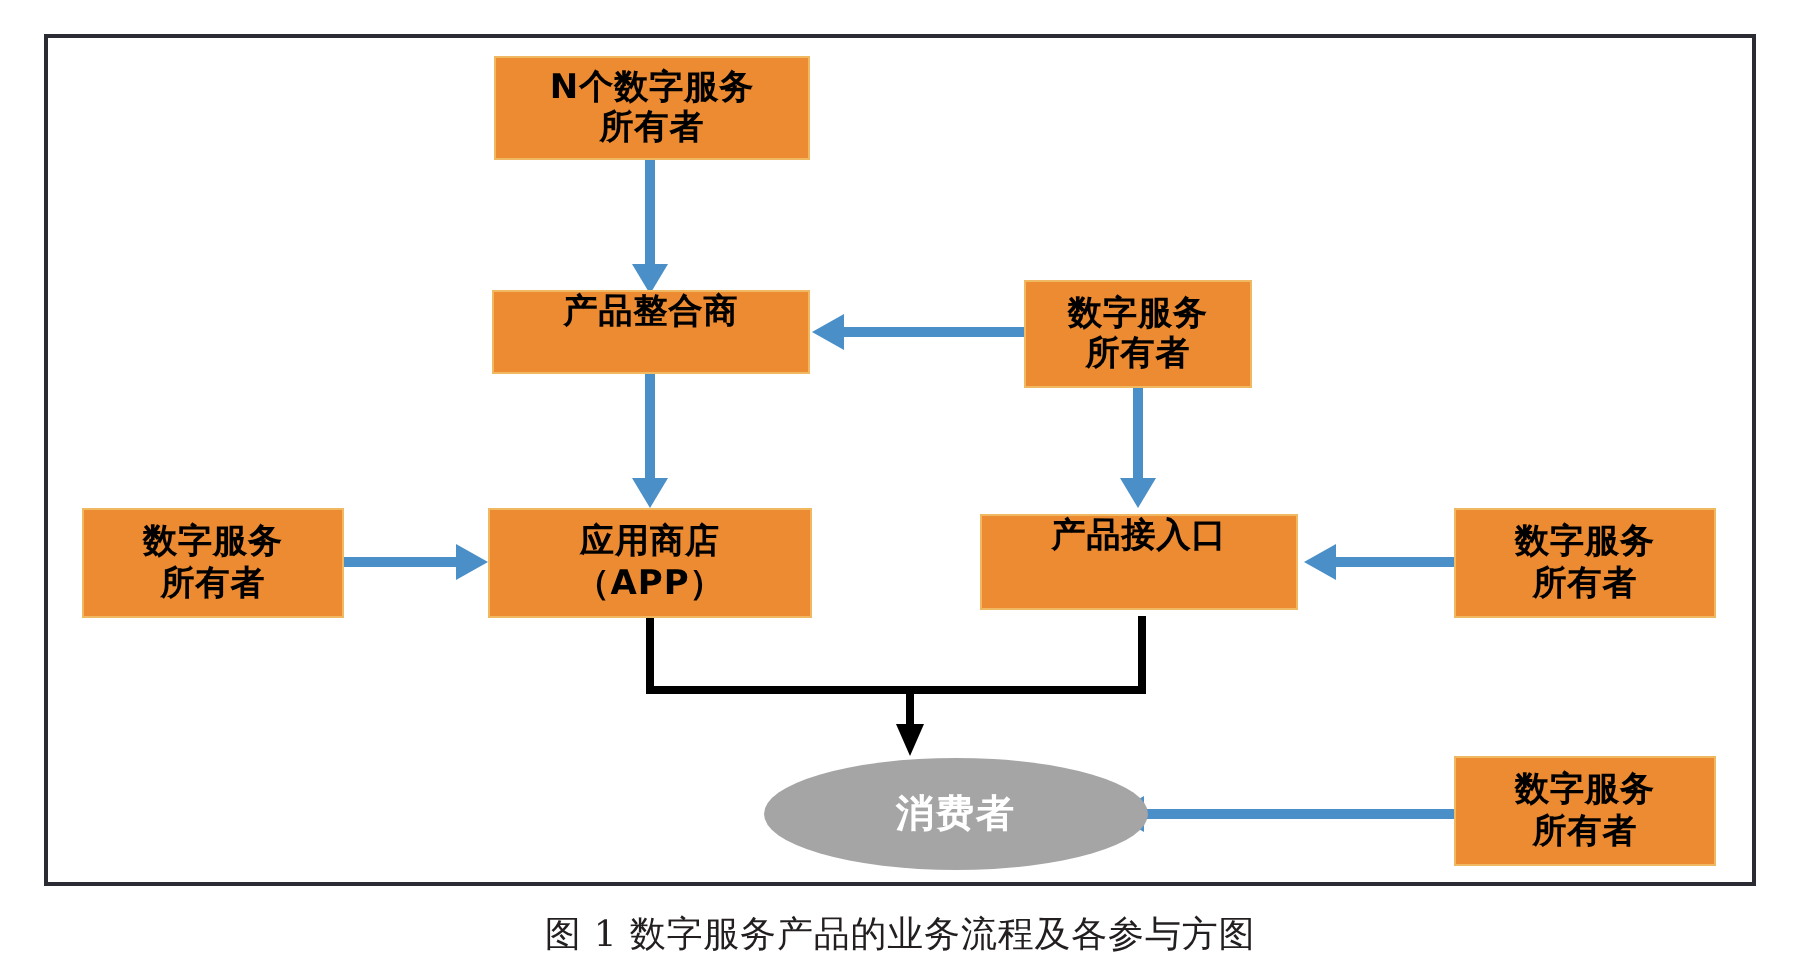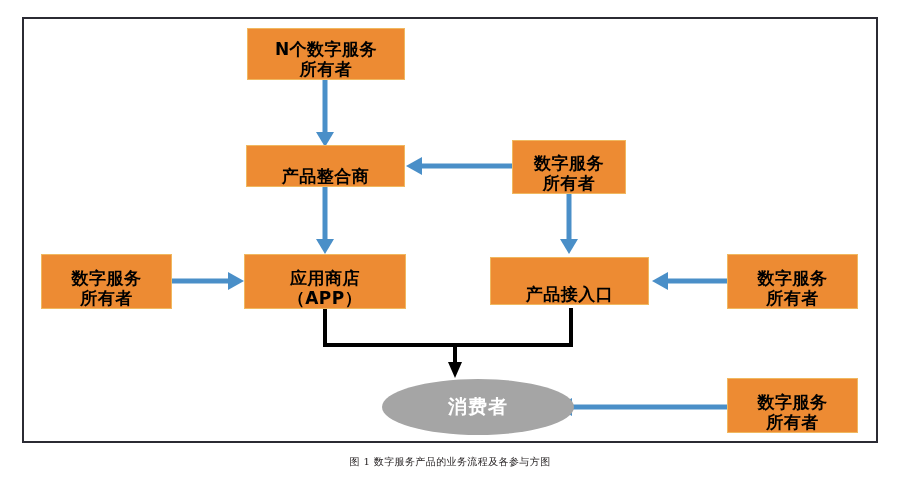--- a/index.html
+++ b/index.html
@@ -38,38 +38,38 @@
     height: 488px;
     pointer-events: none;
   }
   
   .node-box {
     position: absolute;
     box-sizing: border-box;
     background: #ED8B33;
     border: 1.5px solid #F0B860;
     display: flex;
-    align-items: flex-end;
+    align-items: flex-start;
     justify-content: center;
     text-align: center;
     color: #000000;
     font-weight: bold;
     font-size: 17px;
     line-height: 1.18;
     letter-spacing: 0.5px;
   }
   .node-box .label-line {
     display: block;
     white-space: nowrap;
   }
   .node-stack {
     display: flex;
     flex-direction: column;
     align-items: center;
-    justify-content: flex-end;
+    justify-content: center;
   }
   
   .node-ellipse {
     position: absolute;
     background: #A5A5A5;
     border-radius: 50%;
     display: flex;
     align-items: center;
     justify-content: center;
     color: #ffffff;
@@ -78,21 +78,21 @@
     letter-spacing: 1px;
   }
   
   .figure-caption {
     position: absolute;
     left: 0;
     top: 455px;
     width: 900px;
     text-align: center;
     font-family: "DejaVu Serif", "Liberation Serif", serif;
-    font-size: 10px;
+    font-size: 18px;
     color: #231f20;
     letter-spacing: 0.4px;
   }
 </style>
 </head>
 <body>
 
 <div id="figure-root">
 
   <div class="diagram-frame"></div>

